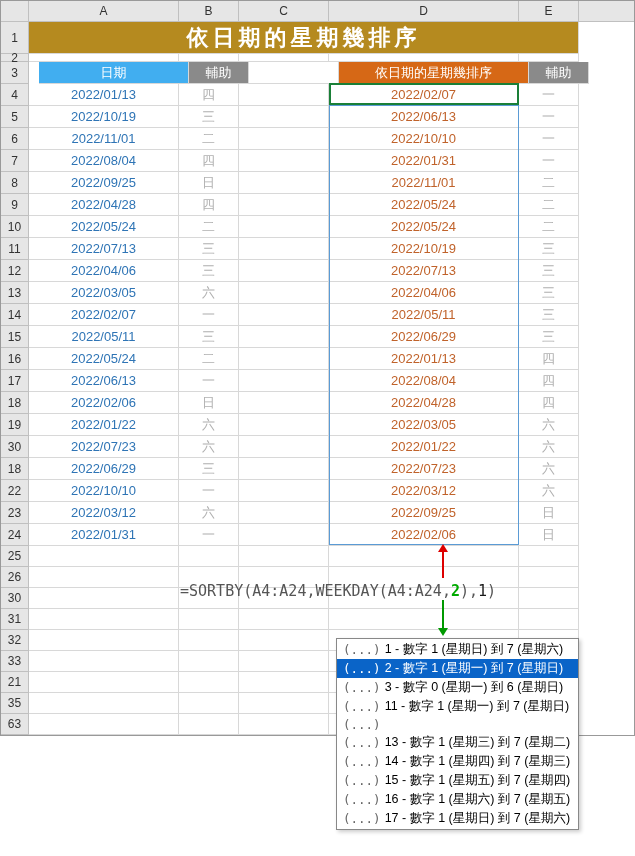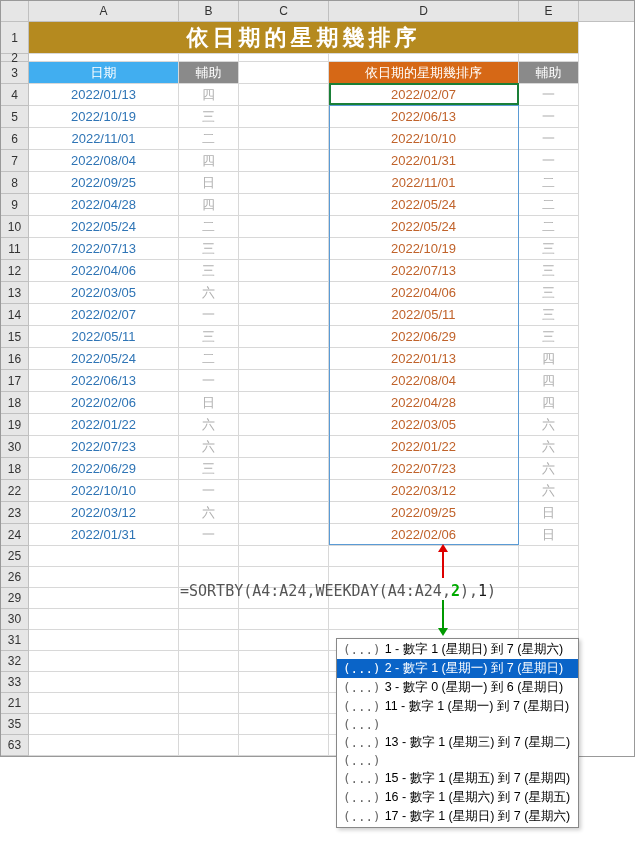--- a/index.html
+++ b/index.html
@@ -171,21 +171,21 @@
       <div class="row row2">
         <div class="row-h" style="height: 8px;">2</div>
         <div class="cell col-A" style="width: 150px;"></div>
         <div class="cell col-B" style="width: 60px;"></div>
         <div class="cell col-C" style="width: 90px;"></div>
         <div class="cell col-D" style="width: 190px;"></div>
         <div class="cell col-E" style="width: 60px;"></div>
       </div>
       <div class="row">
         <div class="row-h">3</div>
-        <div class="cell col-A hdr-date" style="width: 150px;">日期</div>
+        <div class="cell col-A hdr-date" style="width: 150px; margin-left: 10px;">日期</div>
         <div class="cell col-B hdr-helper" style="width: 60px;">輔助</div>
         <div class="cell col-C" style="width: 90px;"></div>
         <div class="cell col-D hdr-dorder" style="width: 190px;">依日期的星期幾排序</div>
         <div class="cell col-E hdr-helper" style="width: 60px;">輔助</div>
       </div>
       <div class="row">
         <div class="row-h">4</div>
         <div class="cell col-A date-val" style="width: 150px;">2022/01/13</div>
         <div class="cell col-B helper-val" style="width: 60px;">四</div>
         <div class="cell col-C" style="width: 90px;"></div>
@@ -362,28 +362,20 @@
       </div>
       <div class="row rowN">
         <div class="row-h">26</div>
         <div class="cell col-A" style="width: 150px;"></div>
         <div class="cell col-B" style="width: 60px;"></div>
         <div class="cell col-C" style="width: 90px;"></div>
         <div class="cell col-D" style="width: 190px;"></div>
         <div class="cell col-E" style="width: 60px;"></div>
       </div>
       <div class="row rowN">
-        <div class="row-h">29</div>
-        <div class="cell col-A" style="width: 150px;"></div>
-        <div class="cell col-B" style="width: 60px;"></div>
-        <div class="cell col-C" style="width: 90px;"></div>
-        <div class="cell col-D" style="width: 190px;"></div>
-        <div class="cell col-E" style="width: 60px;"></div>
-      </div>
-      <div class="row rowN">
         <div class="row-h">30</div>
         <div class="cell col-A" style="width: 150px;"></div>
         <div class="cell col-B" style="width: 60px;"></div>
         <div class="cell col-C" style="width: 90px;"></div>
         <div class="cell col-D" style="width: 190px;"></div>
         <div class="cell col-E" style="width: 60px;"></div>
       </div>
       <div class="row rowN">
         <div class="row-h">31</div>
         <div class="cell col-A" style="width: 150px;"></div>
@@ -468,20 +460,21 @@
     </div>
     <div class="tip-row">
       <span class="tip-ico">(...)</span>
     </div>
     <div class="tip-row">
       <span class="tip-ico">(...)</span>
       <span>13 - 數字 1 (星期三) 到 7 (星期二)</span>
     </div>
     <div class="tip-row">
       <span class="tip-ico">(...)</span>
+      <span>14 - 數字 1 (星期四) 到 7 (星期三)</span>
     </div>
     <div class="tip-row">
       <span class="tip-ico">(...)</span>
       <span>15 - 數字 1 (星期五) 到 7 (星期四)</span>
     </div>
     <div class="tip-row">
       <span class="tip-ico">(...)</span>
       <span>16 - 數字 1 (星期六) 到 7 (星期五)</span>
     </div>
     <div class="tip-row">

